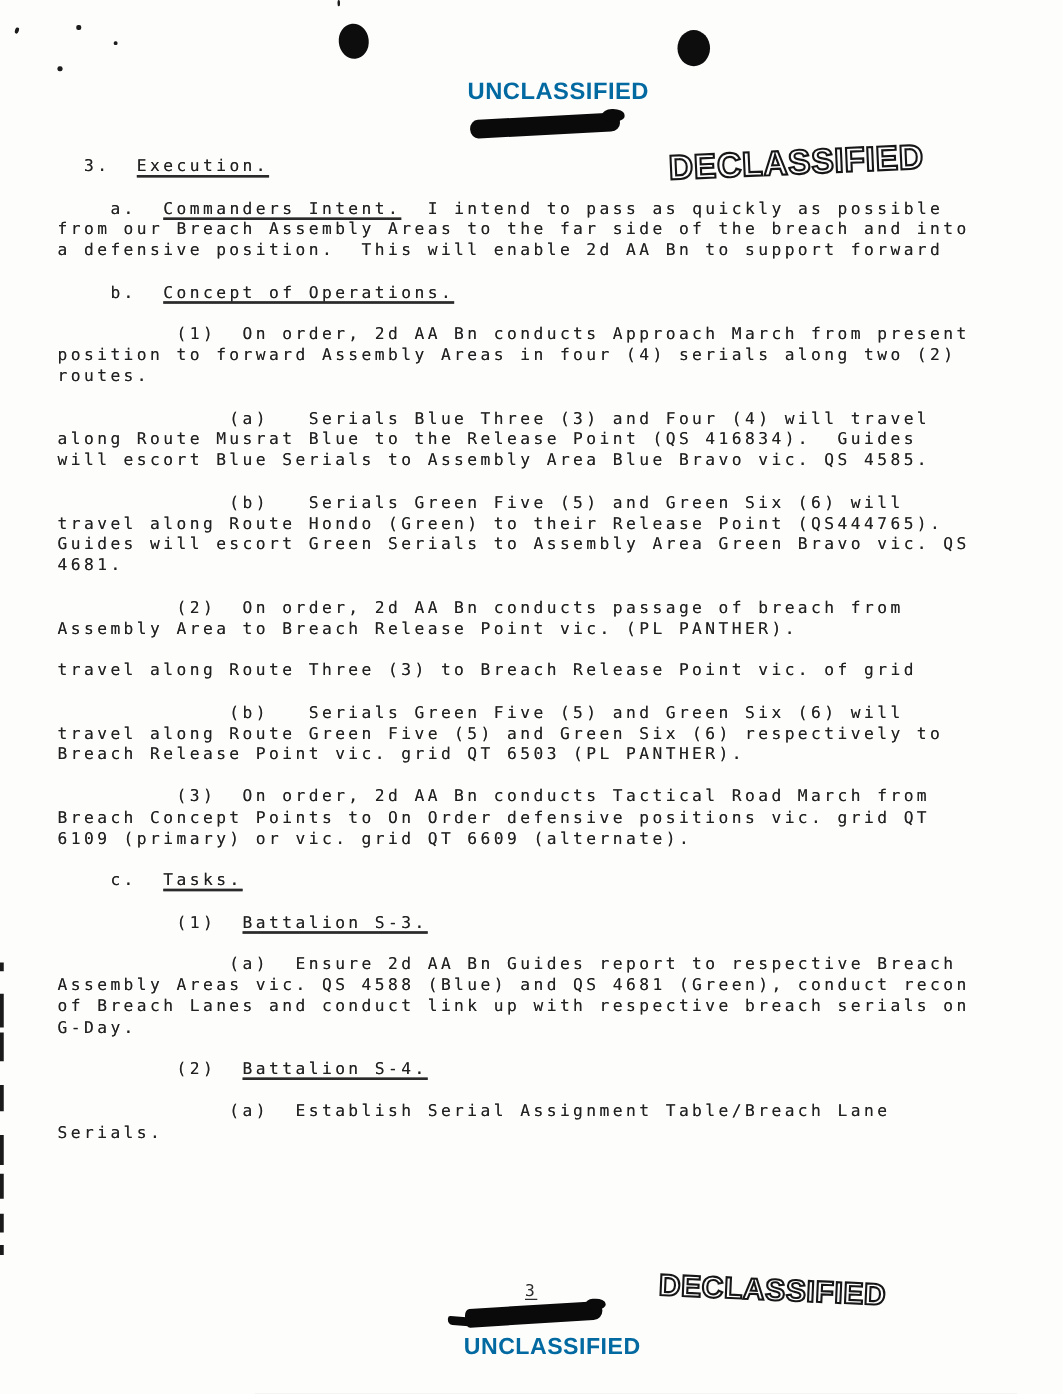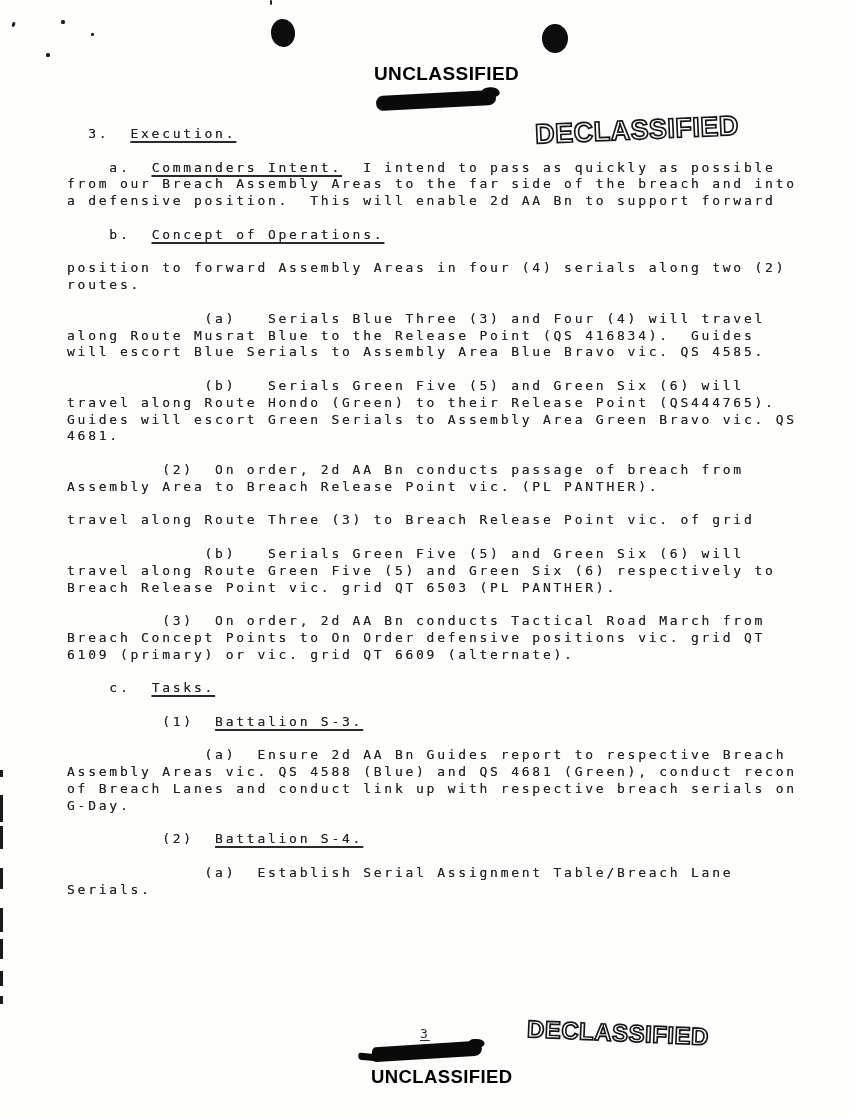--- a/index.html
+++ b/index.html
@@ -3,35 +3,35 @@
 <meta charset="utf-8">
 <style>
   html,body { margin:0; padding:0; background:#e8e8e8; }
   .page {
     position:relative; width:850px; height:1115px; margin:0 auto;
     background:#fdfdfc; overflow:hidden;
     font-family:"DejaVu Sans Mono","Liberation Mono",monospace;
   }
   
   .doc-body {
-    position:absolute; left:67px; top:126px; width:780px;
+    position:absolute; left:46px; top:126px; width:780px;
     font-size:13px; letter-spacing:2.75px; color:var(--ink,#212121);
     text-shadow:0 0 0.5px rgba(20,20,20,0.55);
   }
   .ln { height:16.8px; white-space:pre; }
   .ln span.u {
     text-decoration:underline;
     text-decoration-thickness:1.5px;
     text-underline-offset:3px;
     text-decoration-color:#2a2a2a;
   }
   
   .classif {
     position:absolute; font-family:"Liberation Sans",sans-serif;
-    font-weight:700; color:#000000; letter-spacing:0.4px;
+    font-weight:700; color:#0369a1; letter-spacing:0.4px;
   }
   .classif-top { left:374px; top:63px; font-size:19px; }
   .classif-bottom { left:371px; top:1066px; font-size:18.5px; }
   
   .redact {
     position:absolute; background:var(--redaction,#0a0a0a);
   }
   .redact-top {
     left:376px; top:93px; width:120px; height:15px;
     transform:rotate(-3deg);
@@ -110,20 +110,21 @@
 
   <div class="doc-body">
       <div class="ln"><span>  3.  </span><span class="u">Execution.</span></div>
       <div class="ln"></div>
       <div class="ln"><span>    a.  </span><span class="u">Commanders Intent.</span><span>  I intend to pass as quickly as possible</span></div>
       <div class="ln"><span>from our Breach Assembly Areas to the far side of the breach and into</span></div>
       <div class="ln"><span>a defensive position.  This will enable 2d AA Bn to support forward</span></div>
       <div class="ln"></div>
       <div class="ln"><span>    b.  </span><span class="u">Concept of Operations.</span></div>
       <div class="ln"></div>
+      <div class="ln"><span>         (1)  On order, 2d AA Bn conducts Approach March from present</span></div>
       <div class="ln"><span>position to forward Assembly Areas in four (4) serials along two (2)</span></div>
       <div class="ln"><span>routes.</span></div>
       <div class="ln"></div>
       <div class="ln"><span>             (a)   Serials Blue Three (3) and Four (4) will travel</span></div>
       <div class="ln"><span>along Route Musrat Blue to the Release Point (QS 416834).  Guides</span></div>
       <div class="ln"><span>will escort Blue Serials to Assembly Area Blue Bravo vic. QS 4585.</span></div>
       <div class="ln"></div>
       <div class="ln"><span>             (b)   Serials Green Five (5) and Green Six (6) will</span></div>
       <div class="ln"><span>travel along Route Hondo (Green) to their Release Point (QS444765).</span></div>
       <div class="ln"><span>Guides will escort Green Serials to Assembly Area Green Bravo vic. QS</span></div>

